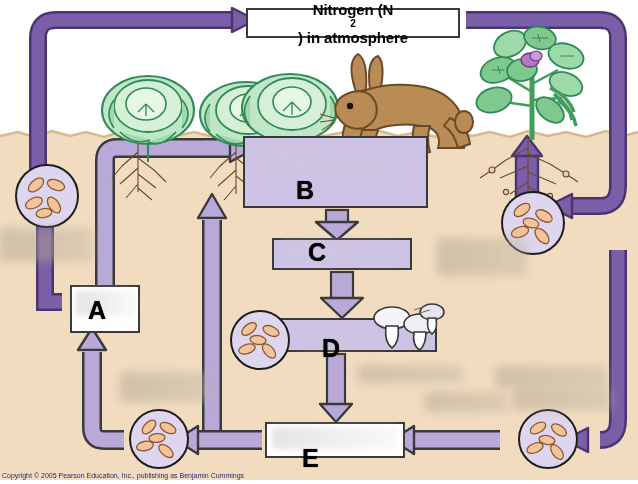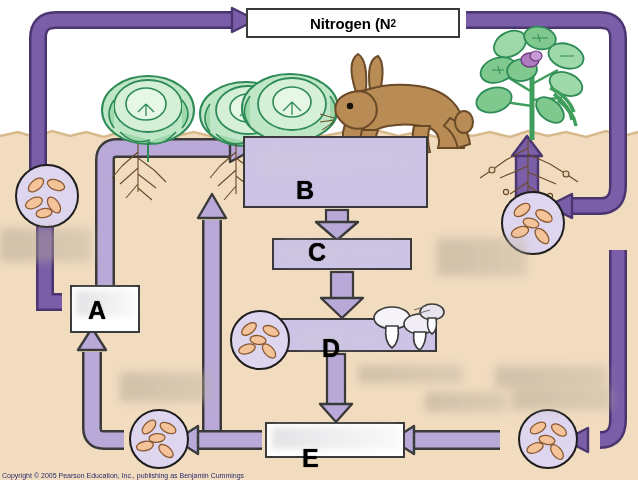--- a/index.html
+++ b/index.html
@@ -9,21 +9,21 @@
   }
   
   .sky{position:absolute;left:0;top:0;width:638px;height:136px;background:#ffffff;}
   .soil-edge{position:absolute;left:0;top:126px;width:638px;height:9px;}
 
   
   .title-box{
     position:absolute;left:246px;top:8px;width:210px;height:26px;
     background:#ffffff;border:2px solid #3a3a3a;
     display:flex;align-items:center;justify-content:center;
-    font-size:15px;font-weight:bold;color:#000;letter-spacing:-.1px;
+    font-size:15px;font-weight:bold;color:#000;letter-spacing:-.1px;flex-direction:column;
   }
   .title-box sub{font-size:10px;vertical-align:-3px;}
 
   
   .box{position:absolute;border:2px solid #3a3a3a;box-sizing:border-box;}
   .box-purple{background:#cdc3e6;}
   .box-white{background:#ffffff;}
   .boxlabel{
     position:absolute;font-size:25px;font-weight:bold;color:#000;
     font-family:"Liberation Sans",sans-serif;text-shadow:0 0 1px #000;
@@ -350,17 +350,18 @@
   <div class="redact" style="left:437px;top:238px;width:90px;height:38px;"></div>
   <div class="redact" style="left:120px;top:372px;width:90px;height:30px;"></div>
   <div class="redact" style="left:358px;top:365px;width:105px;height:18px;"></div>
   <div class="redact" style="left:495px;top:366px;width:112px;height:22px;"></div>
   <div class="redact" style="left:425px;top:392px;width:82px;height:20px;"></div>
   <div class="redact" style="left:512px;top:388px;width:100px;height:22px;"></div>
 
   <div class="title-box">
     <span>Nitrogen (N</span>
       <sub>2</sub>
+      <span>) in atmosphere</span>
   </div>
 
   <div class="copy">Copyright © 2005 Pearson Education, Inc., publishing as Benjamin Cummings</div>
 
 </div>
 
 </body></html>

